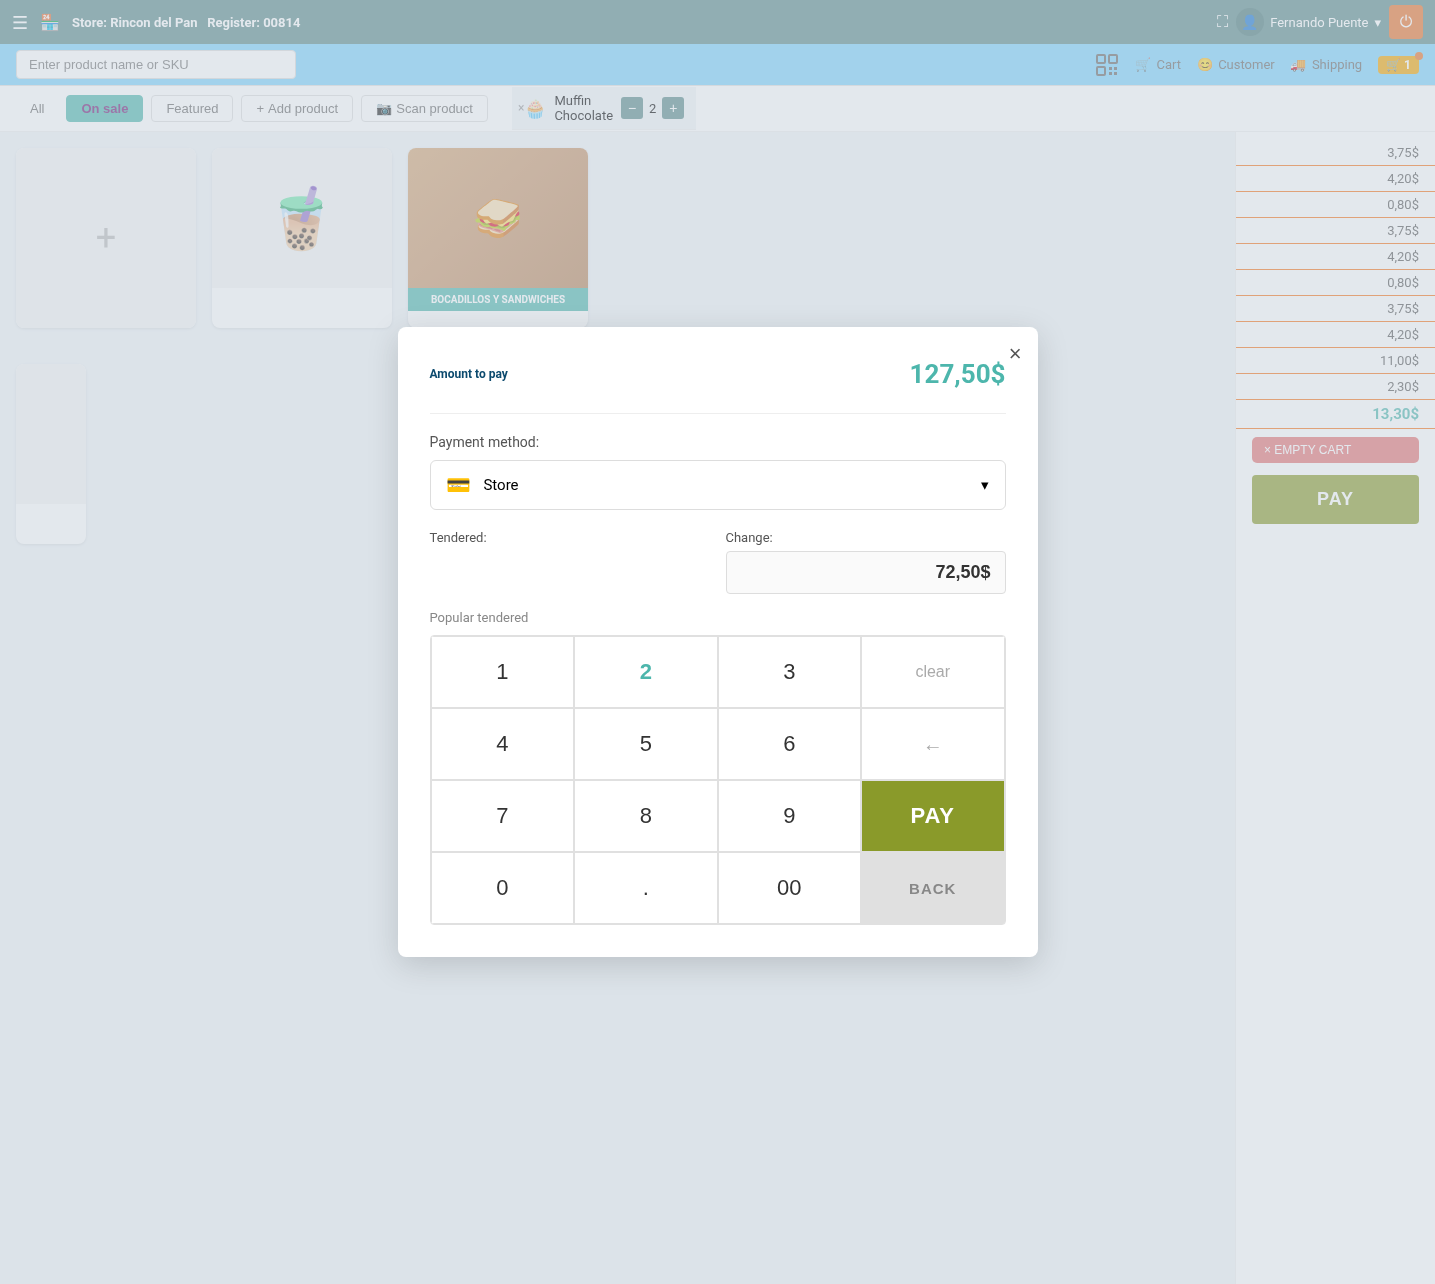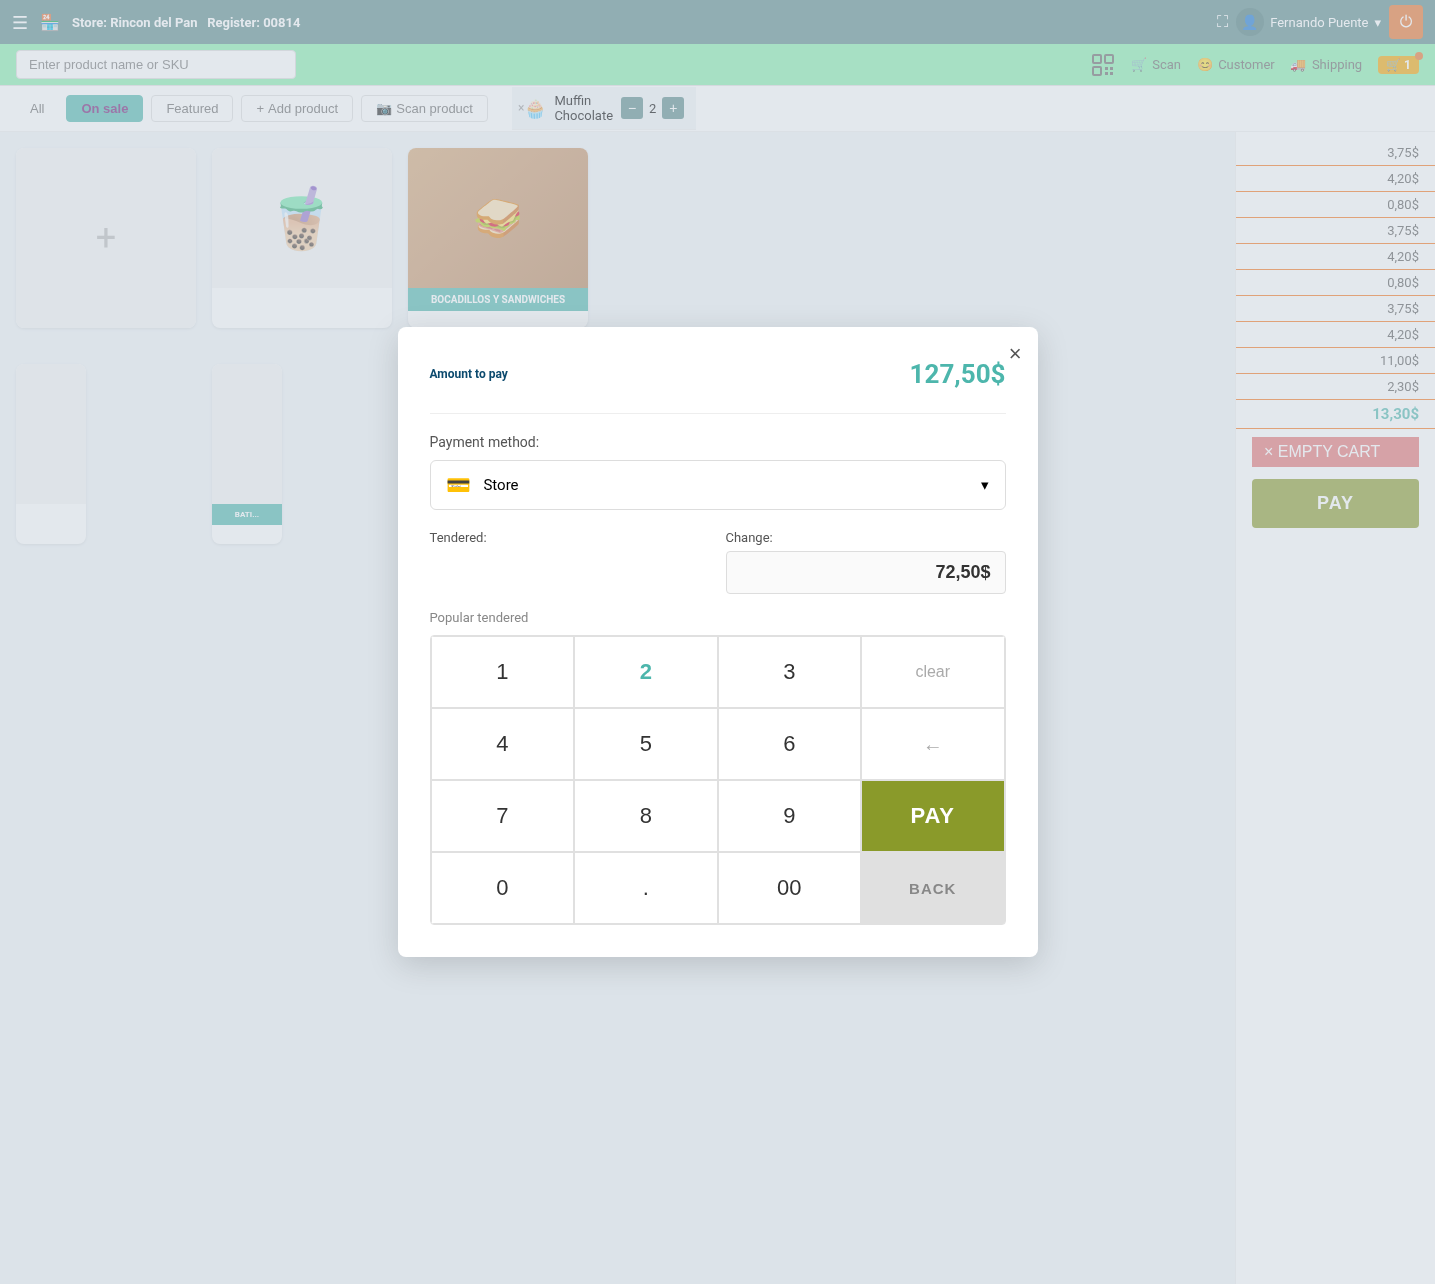--- a/index.html
+++ b/index.html
@@ -76,21 +76,21 @@
       color: white;
       width: 34px;
       height: 34px;
       border-radius: 4px;
       cursor: pointer;
       font-size: 16px;
     }
 
     
     .search-bar {
-      background: #86efac;
+      background: #7dd3fc;
       height: 42px;
       display: flex;
       align-items: center;
       padding: 0 16px;
       border-bottom: 1px solid #e0e0e0;
     }
     .search-input {
       border: 1px solid #ddd;
       border-radius: 4px;
       padding: 6px 12px;
@@ -300,24 +300,24 @@
       font-size: 13px;
       color: #555;
       border-bottom: 1px solid #f97316;
     }
     .price-row.teal { color: #4db6ac; font-weight: bold; font-size: 15px; }
     .empty-cart-btn {
       background: #e57373;
       color: white;
       border: none;
       padding: 6px 12px;
-      font-size: 16px;
+      font-size: 12px;
       cursor: pointer;
       margin: 8px 16px;
-      border-radius: 0;
+      border-radius: 5px;
       display: flex;
       align-items: center;
       gap: 4px;
     }
     .pay-btn-sidebar {
       background: #8a9a2a;
       color: white;
       border: none;
       padding: 14px;
       font-size: 18px;
@@ -543,21 +543,21 @@
         <rect x="14" y="2" width="8" height="8" rx="1" fill="none" stroke="#666" stroke-width="2"></rect>
         <rect x="2" y="14" width="8" height="8" rx="1" fill="none" stroke="#666" stroke-width="2"></rect>
         <rect x="14" y="14" width="3" height="3" fill="#666"></rect>
         <rect x="19" y="14" width="3" height="3" fill="#666"></rect>
         <rect x="14" y="19" width="3" height="3" fill="#666"></rect>
         <rect x="19" y="19" width="3" height="3" fill="#666"></rect>
       </svg>
     </div>
     <div class="cart-action-item">
       <span>🛒</span>
-      <span>Scan</span>
+      <span>Cart</span>
     </div>
     <div class="cart-action-item">
       <span>😊</span>
       <span>Customer</span>
     </div>
     <div class="cart-action-item">
       <span>🚚</span>
       <span>Shipping</span>
     </div>
     <div class="cart-badge">
@@ -606,24 +606,20 @@
       <div class="product-img-placeholder" style="font-size:60px;height:140px;">🧋</div>
     </div>
     <div class="product-card" style="height:180px;">
       <div class="product-img-placeholder" style="height:140px;">
         <div class="sandwich-img">🥪</div>
       </div>
       <div class="product-label">BOCADILLOS Y SANDWICHES</div>
     </div>
     <div class="product-card" style="height:180px;width:70px;">
       <div style="height:140px;background:#f5f5f5;"></div>
-    </div>
-    <div class="product-card" style="height:180px;width:70px;">
-      <div style="height:140px;background:#f5f5f5;"></div>
-      <div class="product-label" style="font-size:8px;">BATI...</div>
     </div>
   </div>
 
   <div class="right-sidebar">
     <div class="price-row">3,75$</div>
     <div class="price-row">4,20$</div>
     <div class="price-row">0,80$</div>
     <div class="price-row">3,75$</div>
     <div class="price-row">4,20$</div>
     <div class="price-row">0,80$</div>

